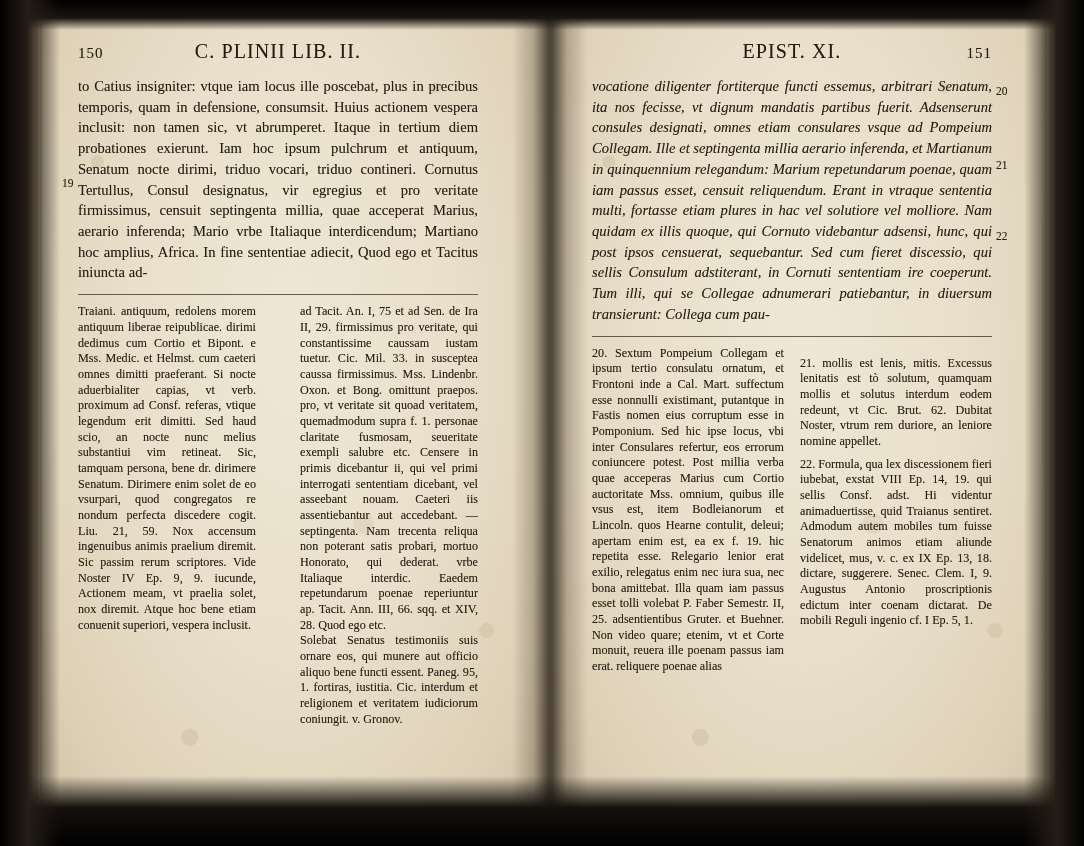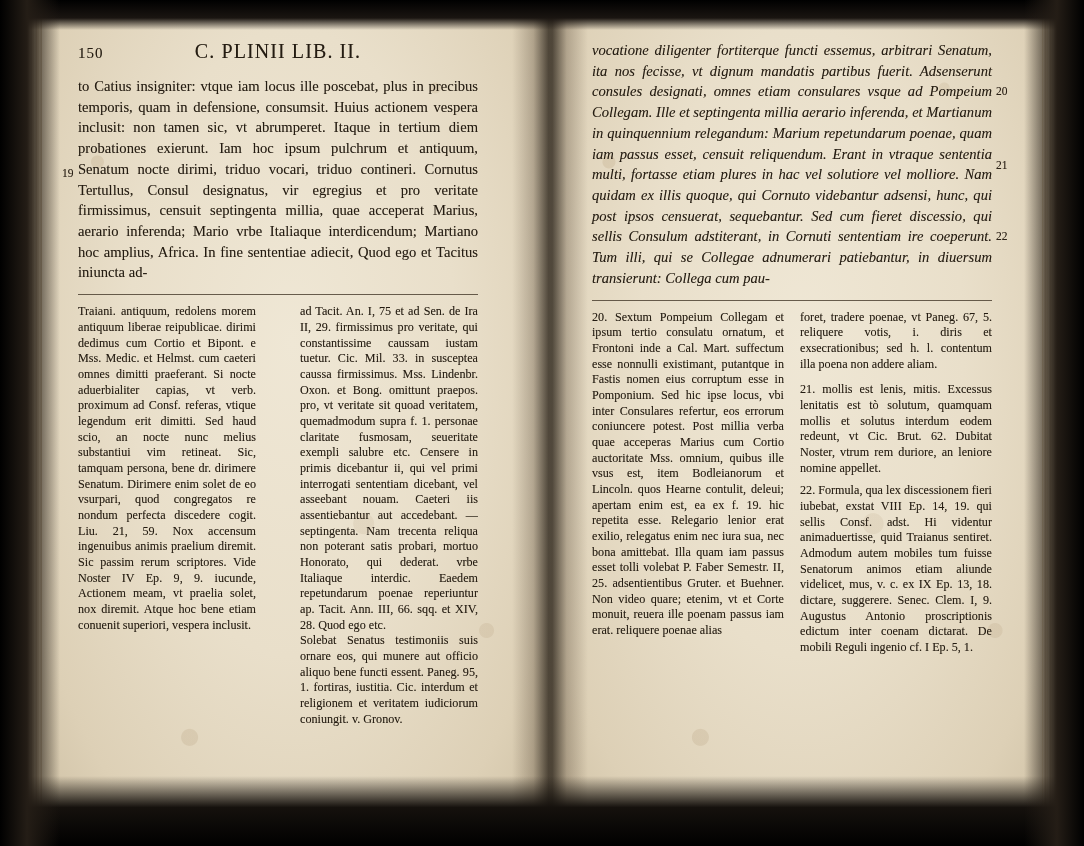--- a/index.html
+++ b/index.html
@@ -196,41 +196,45 @@
     <div class="notes">
       <div class="col">
         <p>Traiani. antiquum, redolens morem antiquum liberae reipublicae. dirimi dedimus cum Cortio et Bipont. e Mss. Medic. et Helmst. cum caeteri omnes dimitti praeferant. Si nocte aduerbialiter capias, vt verb. proximum ad Consf. referas, vtique legendum erit dimitti. Sed haud scio, an nocte nunc melius substantiui vim retineat. Sic, tamquam persona, bene dr. dirimere Senatum. Dirimere enim solet de eo vsurpari, quod congregatos re nondum perfecta discedere cogit. Liu. 21, 59. Nox accensum ingenuibus animis praelium diremit. Sic passim rerum scriptores. Vide Noster IV Ep. 9, 9. iucunde, Actionem meam, vt praelia solet, nox diremit. Atque hoc bene etiam conuenit superiori, vespera inclusit.</p>
       </div>
       <div class="col">
         <p>ad Tacit. An. I, 75 et ad Sen. de Ira II, 29. firmissimus pro veritate, qui constantissime caussam iustam tuetur. Cic. Mil. 33. in susceptea caussa firmissimus. Mss. Lindenbr. Oxon. et Bong. omittunt praepos. pro, vt veritate sit quoad veritatem, quemadmodum supra f. 1. personae claritate fusmosam, seueritate exempli salubre etc. Censere in primis dicebantur ii, qui vel primi interrogati sententiam dicebant, vel asseebant nouam. Caeteri iis assentiebantur aut accedebant. — septingenta. Nam trecenta reliqua non poterant satis probari, mortuo Honorato, qui dederat. vrbe Italiaque interdic. Eaedem repetundarum poenae reperiuntur ap. Tacit. Ann. III, 66. sqq. et XIV, 28. Quod ego etc.</p>
         <p>Solebat Senatus testimoniis suis ornare eos, qui munere aut officio aliquo bene functi essent. Paneg. 95, 1. fortiras, iustitia. Cic. interdum et religionem et veritatem iudiciorum coniungit. v. Gronov.</p>
       </div>
     </div>
 
-    <span class="marg" style="left:-16px; top:127px;">19</span>
+    <span class="marg" style="left:-16px; top:137px;">19</span>
   </div>
 
   <div class="paper" id="paper-right">
     <div class="foxing"></div>
   </div>
 
   <div class="page-content" id="content-right">
+    <div class="running-head">
+      <span class="folio" style="visibility:hidden;">000</span>
+      <span class="head-title">EPIST. XI.</span>
+      <span class="folio right-side">151</span>
+    </div>
 
     <div class="main-text it">
       <p>vocatione diligenter fortiterque functi essemus, arbitrari Senatum, ita nos fecisse, vt dignum mandatis partibus fuerit. Adsenserunt consules designati, omnes etiam consulares vsque ad Pompeium Collegam. Ille et septingenta millia aerario inferenda, et Martianum in quinquennium relegandum: Marium repetundarum poenae, quam iam passus esset, censuit reliquendum. Erant in vtraque sententia multi, fortasse etiam plures in hac vel solutiore vel molliore. Nam quidam ex illis quoque, qui Cornuto videbantur adsensi, hunc, qui post ipsos censuerat, sequebantur. Sed cum fieret discessio, qui sellis Consulum adstiterant, in Cornuti sententiam ire coeperunt. Tum illi, qui se Collegae adnumerari patiebantur, in diuersum transierunt: Collega cum pau-</p>
     </div>
 
     <hr class="rule">
 
     <div class="notes">
       <div class="col">
         <p>20. Sextum Pompeium Collegam et ipsum tertio consulatu ornatum, et Frontoni inde a Cal. Mart. suffectum esse nonnulli existimant, putantque in Fastis nomen eius corruptum esse in Pomponium. Sed hic ipse locus, vbi inter Consulares refertur, eos errorum coniuncere potest. Post millia verba quae acceperas Marius cum Cortio auctoritate Mss. omnium, quibus ille vsus est, item Bodleianorum et Lincoln. quos Hearne contulit, deleui; apertam enim est, ea ex f. 19. hic repetita esse. Relegario lenior erat exilio, relegatus enim nec iura sua, nec bona amittebat. Illa quam iam passus esset tolli volebat P. Faber Semestr. II, 25. adsentientibus Gruter. et Buehner. Non video quare; etenim, vt et Corte monuit, reuera ille poenam passus iam erat. reliquere poenae alias</p>
       </div>
       <div class="col">
-        <p>foret, tradere poenae, vt Paneg. 67, 5. reliquere votis, i. diris et exsecrationibus; sed h. l. contentum illa poena non addere aliam.</p>
         <p style="margin-top:10px;">21. mollis est lenis, mitis. Excessus lenitatis est tò solutum, quamquam mollis et solutus interdum eodem redeunt, vt Cic. Brut. 62. Dubitat Noster, vtrum rem duriore, an leniore nomine appellet.</p>
         <p style="margin-top:7px;">22. Formula, qua lex discessionem fieri iubebat, exstat VIII Ep. 14, 19. qui sellis Consf. adst. Hi videntur animaduertisse, quid Traianus sentiret. Admodum autem mobiles tum fuisse Senatorum animos etiam aliunde videlicet, mus, v. c. ex IX Ep. 13, 18. dictare, suggerere. Senec. Clem. I, 9. Augustus Antonio proscriptionis edictum inter coenam dictarat. De mobili Reguli ingenio cf. I Ep. 5, 1.</p>
       </div>
     </div>
 
     <span class="marg" style="left:404px; top:45px;">20</span>
     <span class="marg" style="left:404px; top:119px;">21</span>
     <span class="marg" style="left:404px; top:190px;">22</span>
   </div>
 

